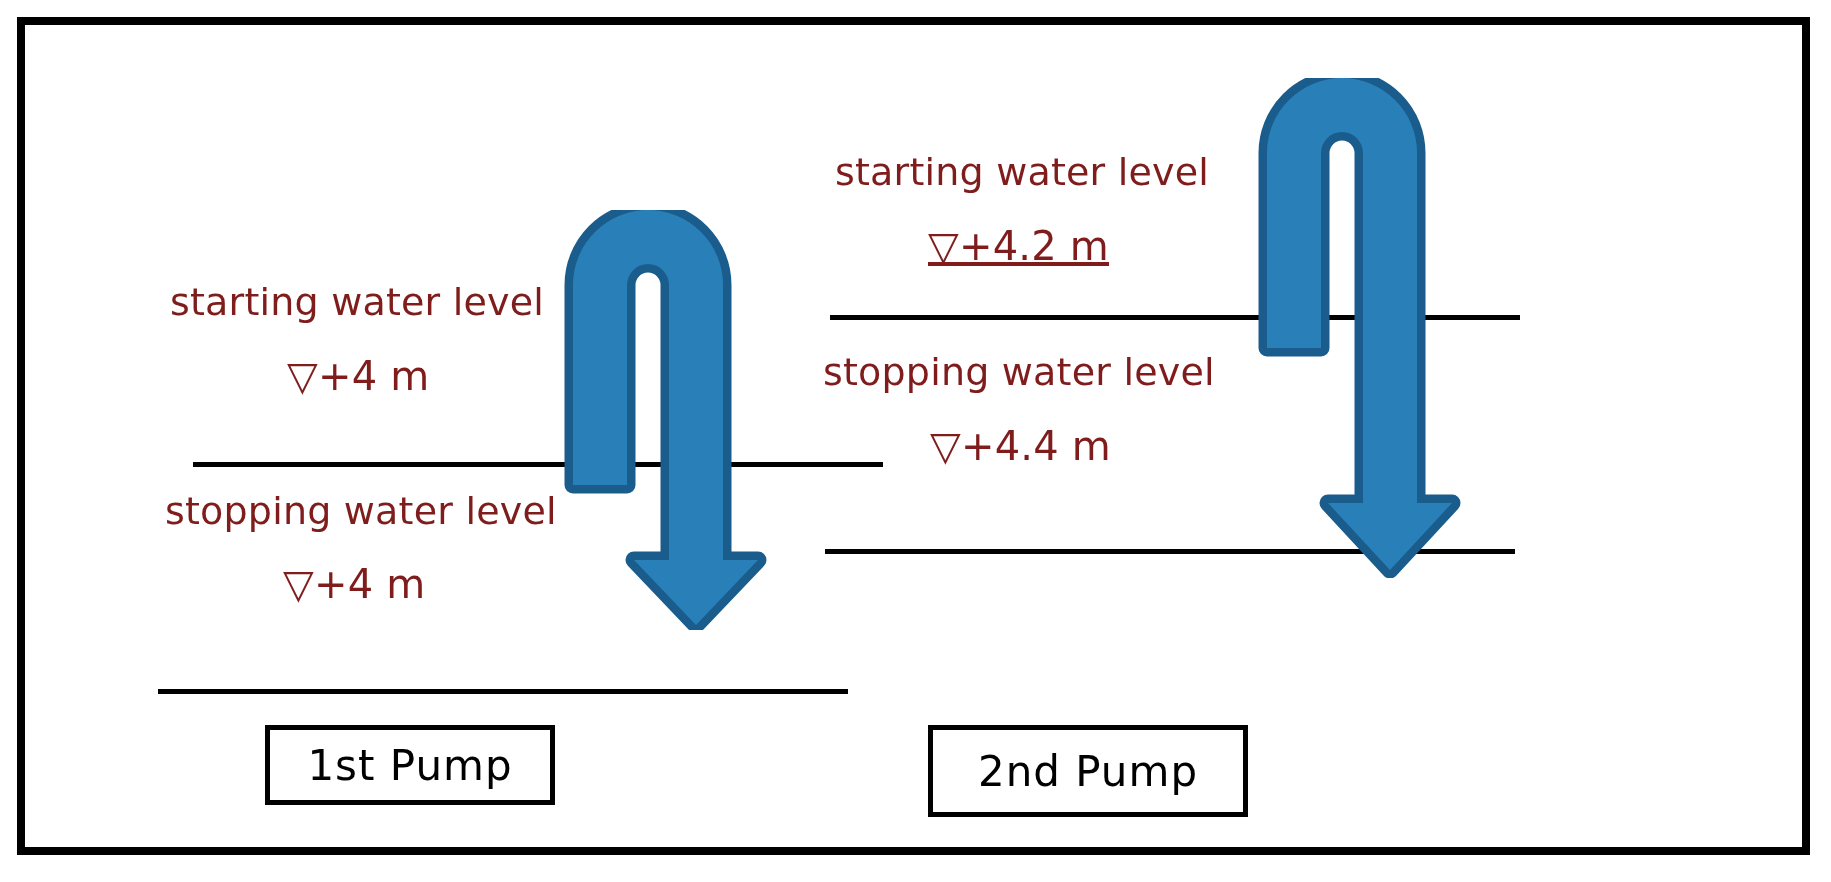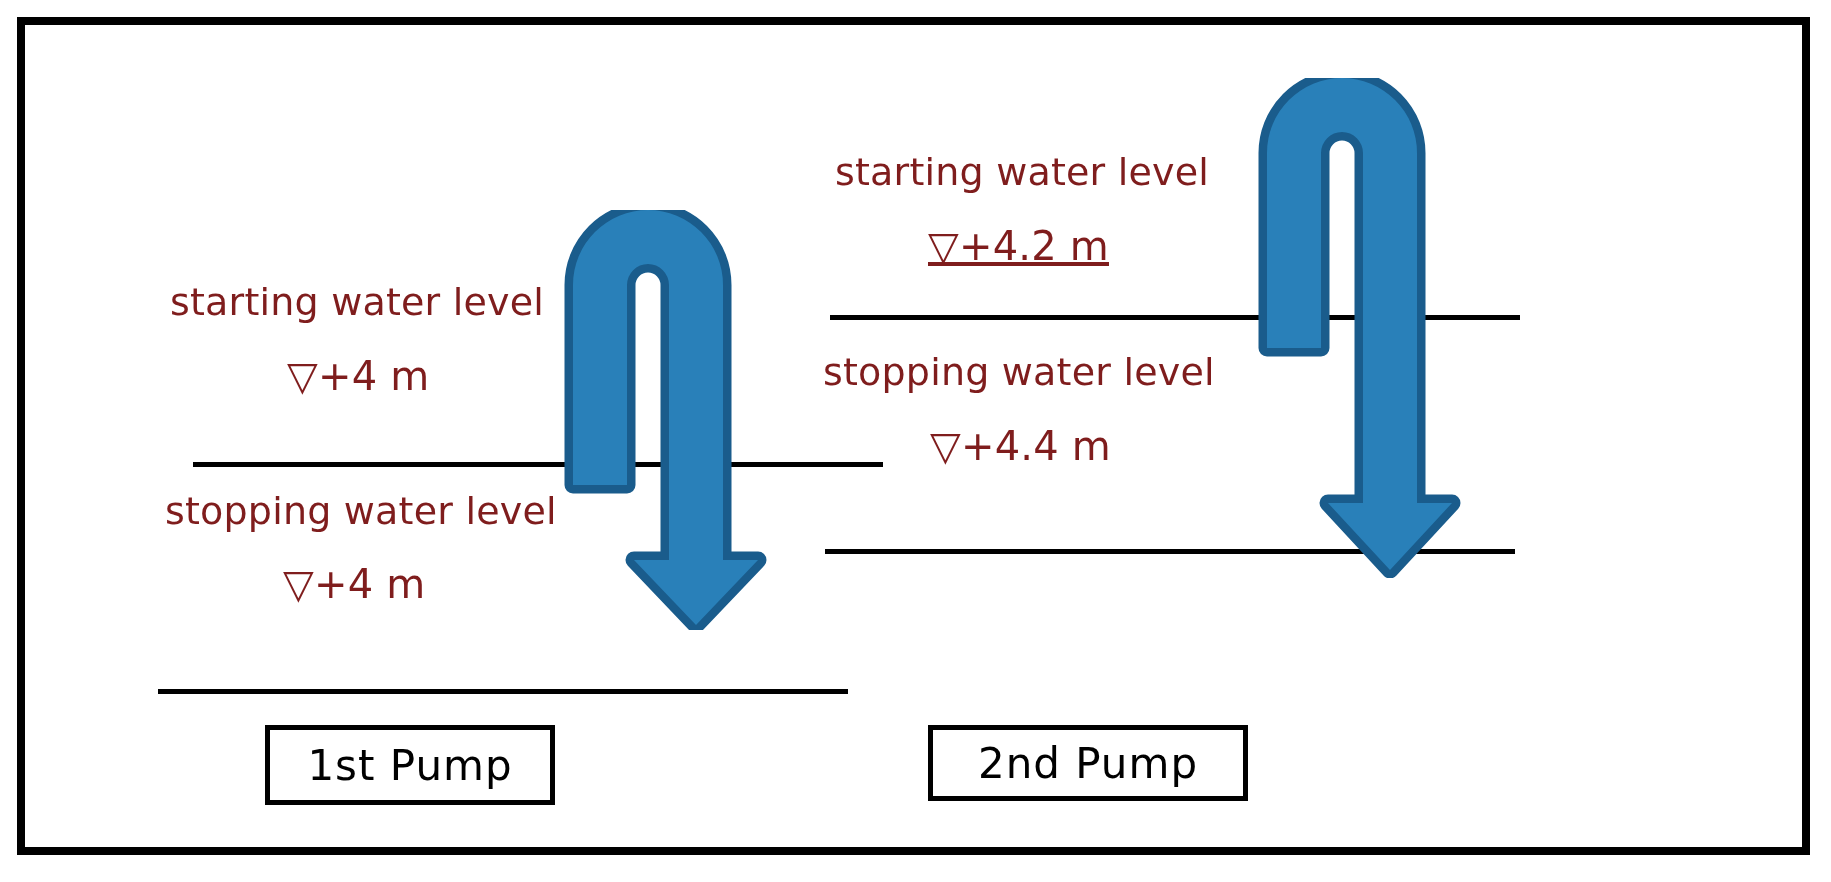--- a/index.html
+++ b/index.html
@@ -152,18 +152,18 @@
                L 215 425
                L 153 492
                L 91 425
                L 126 425
                L 126 75
                A 21 21 0 0 0 84 75
                L 84 270
                Z" fill="#2980b9" stroke="none"></path>
     </svg>
 
-    <div class="pump-box" style="left: 903px; top: 700px; width: 320px; height: 76px;">
+    <div class="pump-box" style="left: 903px; top: 700px; width: 320px; height: 92px;">
       <span>2nd Pump</span>
     </div>
 
   </div>
 </div>
 
 </body></html>

